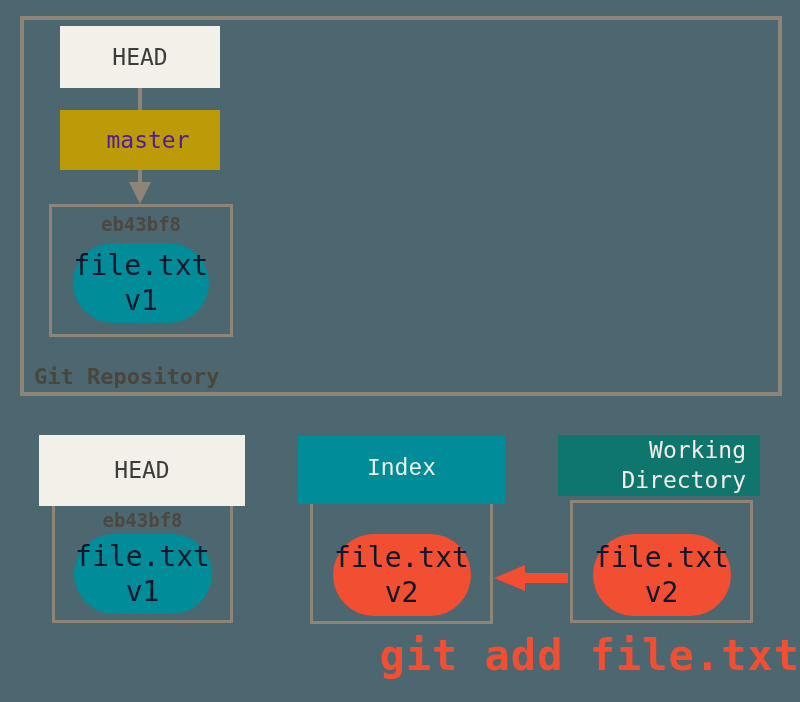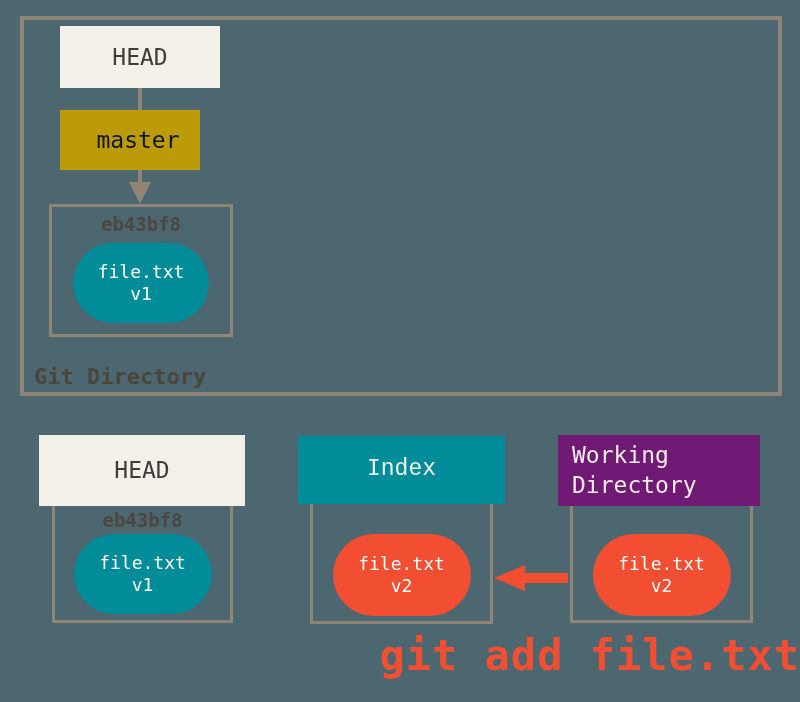--- a/index.html
+++ b/index.html
@@ -2,50 +2,50 @@
 <html><head>
 <meta charset="utf-8">
 <style>
   html,body { margin:0; padding:0; background:#4d6770; }
   .canvas {
     position:relative; width:800px; height:702px; overflow:hidden;
     background:#4d6770;
     font-family:"DejaVu Sans Mono","Liberation Mono",monospace;
   }
   .abs { position:absolute; box-sizing:border-box; }
-  .center { display:flex; align-items:center; justify-content:center; text-align:left; }
+  .center { display:flex; align-items:center; justify-content:center; text-align:right; }
 
   
   .repo-box { left:20px; top:16px; width:762px; height:380px; border:4px solid #8e8577; }
   .repo-label { left:10px; bottom:3px; font-size:22px; font-weight:bold; color:#4a463c; position:absolute; }
 
   .head-top { left:60px; top:26px; width:160px; height:62px; background:#f2f0e8;
               color:#3e3c38; font-size:23px; }
   .conn-head-master { left:138px; top:88px; width:4px; height:22px; background:#8e8577; }
-  .branch-master { left:60px; top:110px; width:140px; height:60px; background:#bd9a07;
-                   color:#0f172a; font-size:23px;padding-left:16px; }
+  .branch-master { left:60px; top:110px; width:160px; height:60px; background:#bd9a07;
+                   color:#4c1d95; font-size:23px;padding-left:16px; }
   .conn-master-commit { left:138px; top:170px; width:4px; height:14px; background:#8e8577; }
   .arrowhead-down { left:129px; top:182px; width:0; height:0;
                     border-left:11px solid transparent; border-right:11px solid transparent;
                     border-top:22px solid #8e8577; }
 
   .commit-box { left:49px; top:204px; width:184px; height:133px; border:3px solid #8e8577; }
   .commit-id { margin-top:6px; text-align:center; font-size:19px; font-weight:bold; color:#4c4840; }
 
   .pill { border-radius:41px; flex-direction:column; line-height:1.25;
-          font-size:18px; color:#ffffff; }
+          font-size:28px; color:#0f172a; }
   .pill-teal { background:#008c99; }
   .pill-orange { background:#f14e32; }
   .commit-pill { margin:8px auto 0 auto; width:136px; height:80px; display:flex; }
 
   
   .station-header { font-size:23px; line-height:1.3; }
   .header-cream  { left:39px;  top:435px; width:206px; height:71px; background:#f2f0e8; color:#3e3c38; }
   .header-teal   { left:298px; top:436px; width:207px; height:68px; background:#008c99; color:#f2f3ef;font-family:Liberation Mono, monospace; }
-  .header-orange { left:558px; top:435px; width:202px; height:71px; background:#701a75; color:#f5ece7; padding:0 14px; }
+  .header-orange { left:558px; top:435px; width:202px; height:61px; background:#0f766e; color:#f5ece7; padding:0 14px; }
 
   .station-box { border:3px solid #8e8577; }
   .box-head  { left:52px;  top:500px; width:181px; height:123px; }
   .box-index { left:310px; top:500px; width:183px; height:124px; }
   .box-wd    { left:570px; top:500px; width:183px; height:123px; }
 
   .station-commit-id { margin-top:6px; text-align:center; font-size:19px; font-weight:bold; color:#4c4840; }
   .head-pill  { margin:3px auto 0 auto; width:138px; height:80px; display:flex; }
   .plain-pill { margin:31px auto 0 auto; width:138px; height:82px; display:flex; }
 
@@ -58,21 +58,21 @@
   
   .command { left:0; right:0; top:631px; text-align:right; font-size:42px;
              font-weight:bold; color:#f14e32; letter-spacing:1px; }
 </style>
 </head>
 <body>
 
 <div class="canvas">
 
   <div class="abs repo-box">
-    <div class="repo-label">Git Directory</div>
+    <div class="repo-label">Git Repository</div>
   </div>
 
   <div class="abs center head-top">HEAD</div>
 
   <div class="abs conn-head-master"></div>
 
   <div class="abs center branch-master">master</div>
 
   <div class="abs conn-master-commit"></div>
   <div class="abs arrowhead-down"></div>

